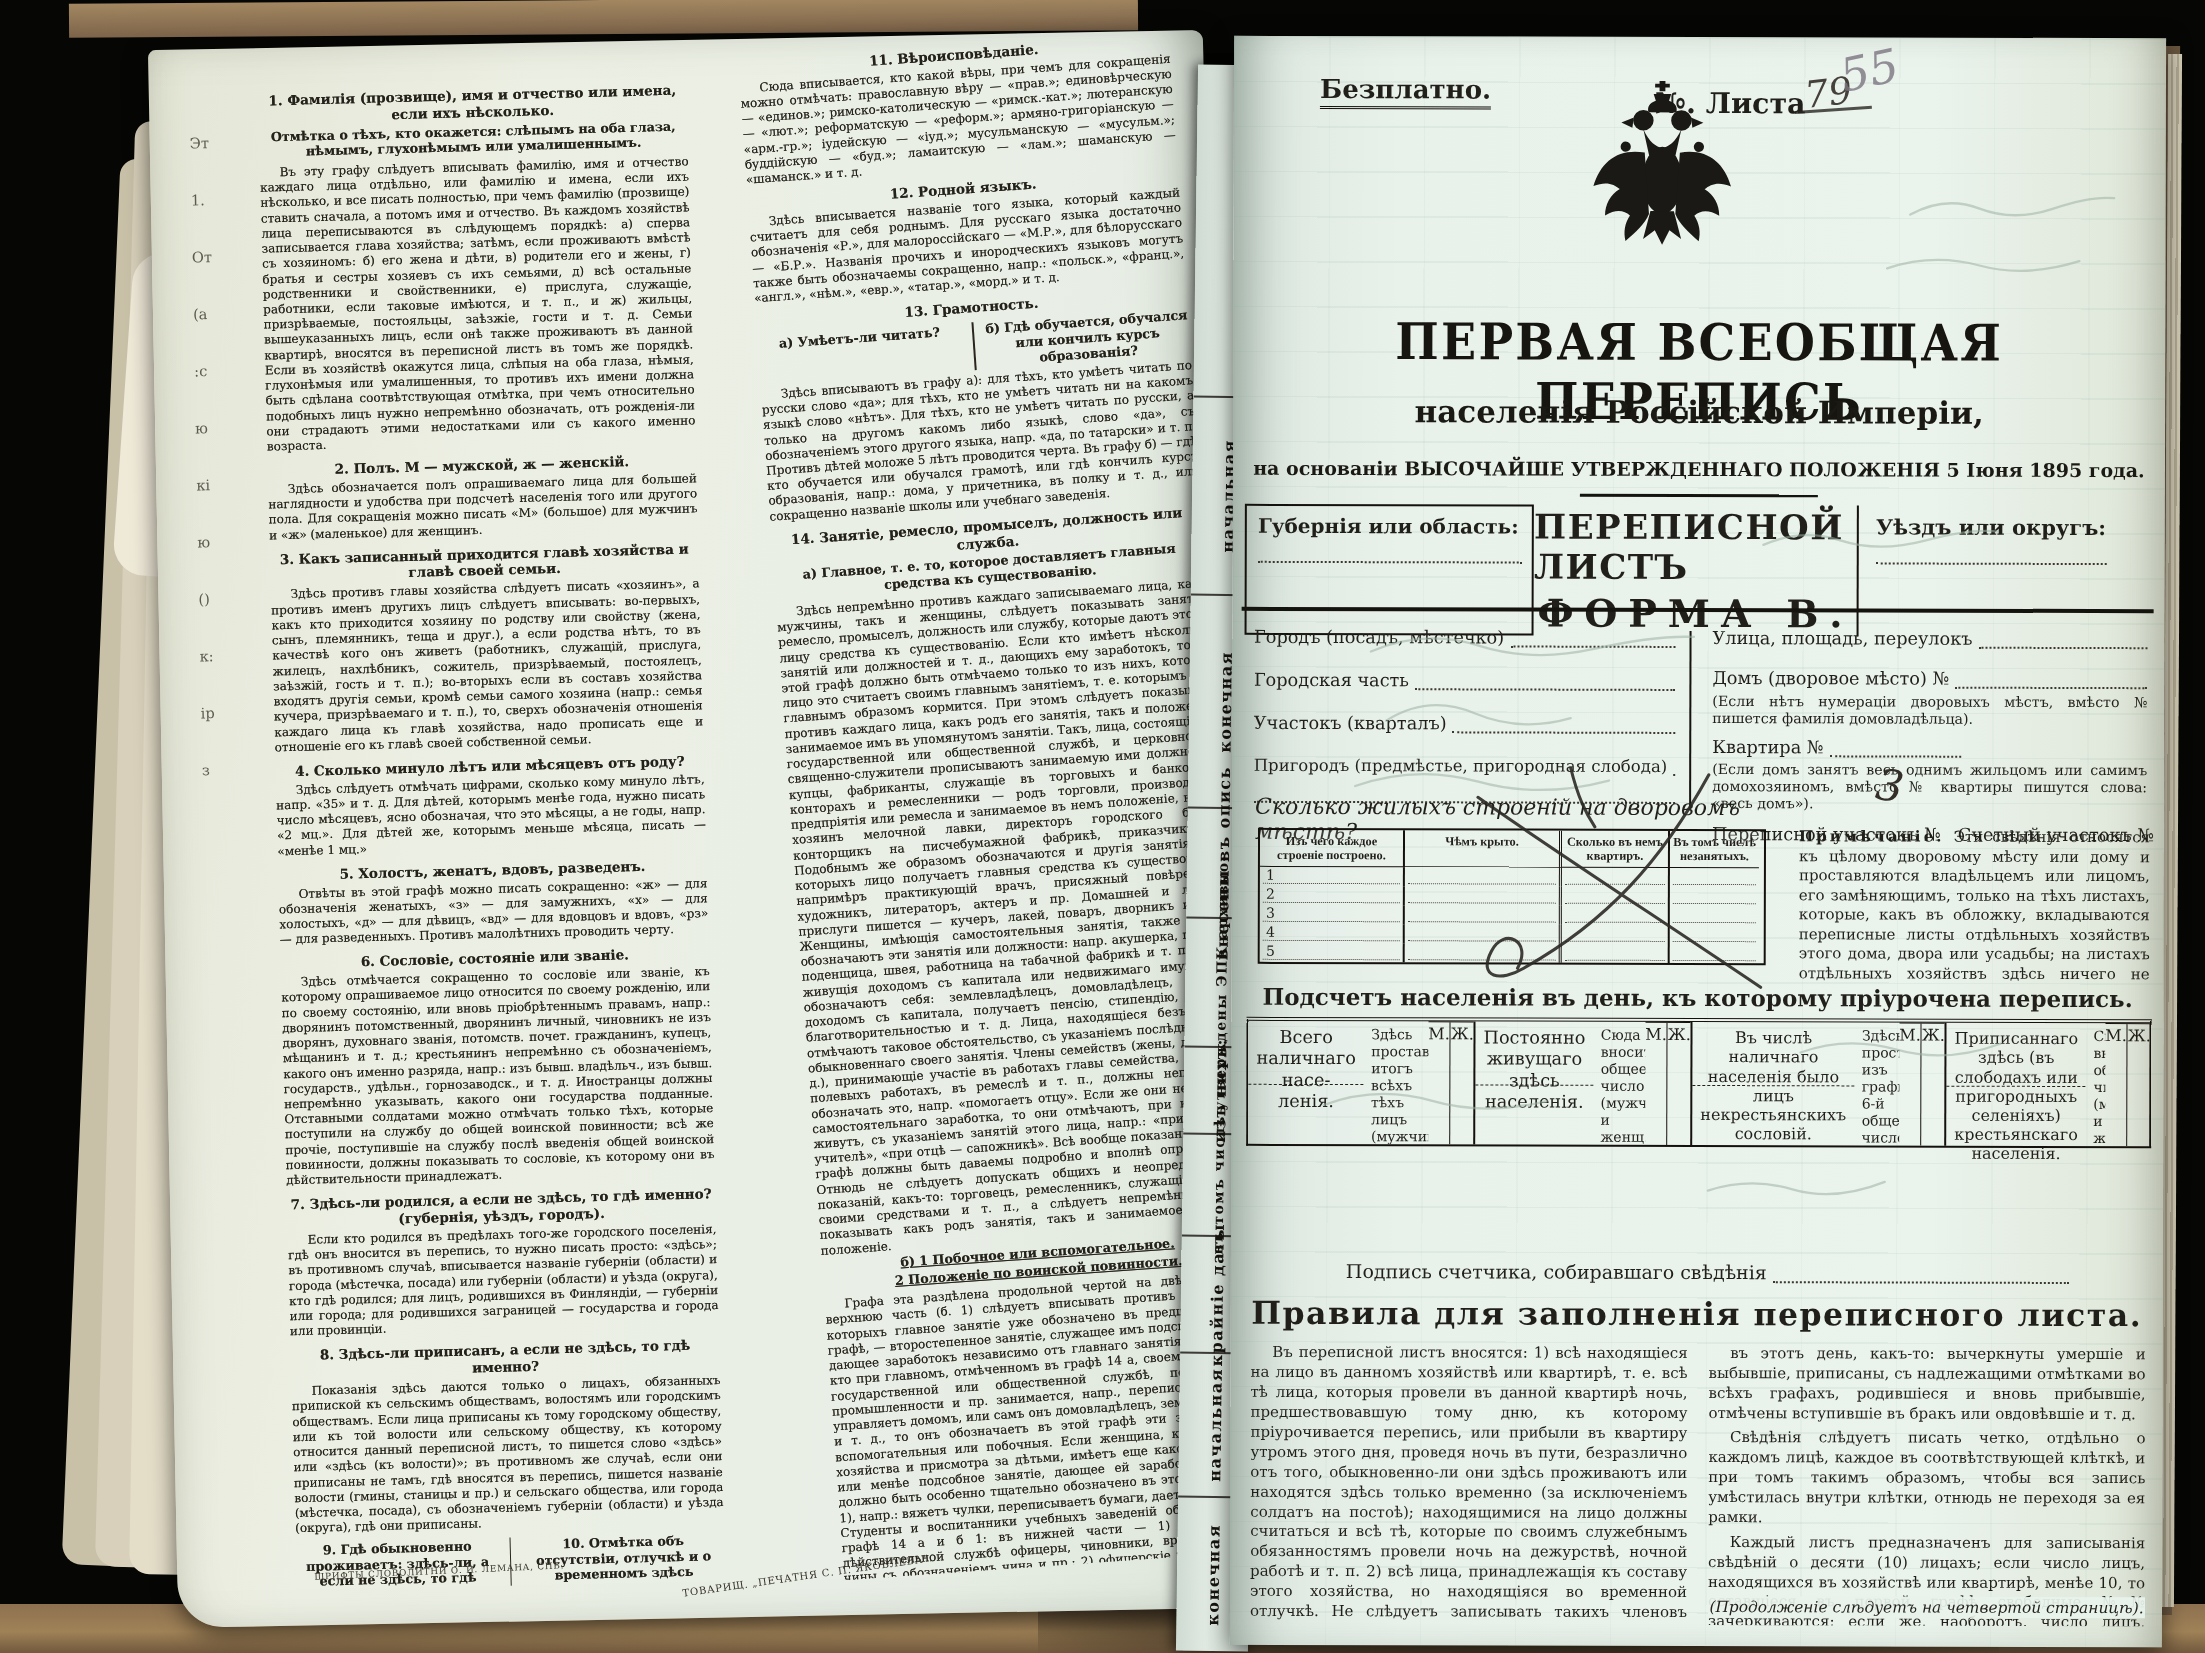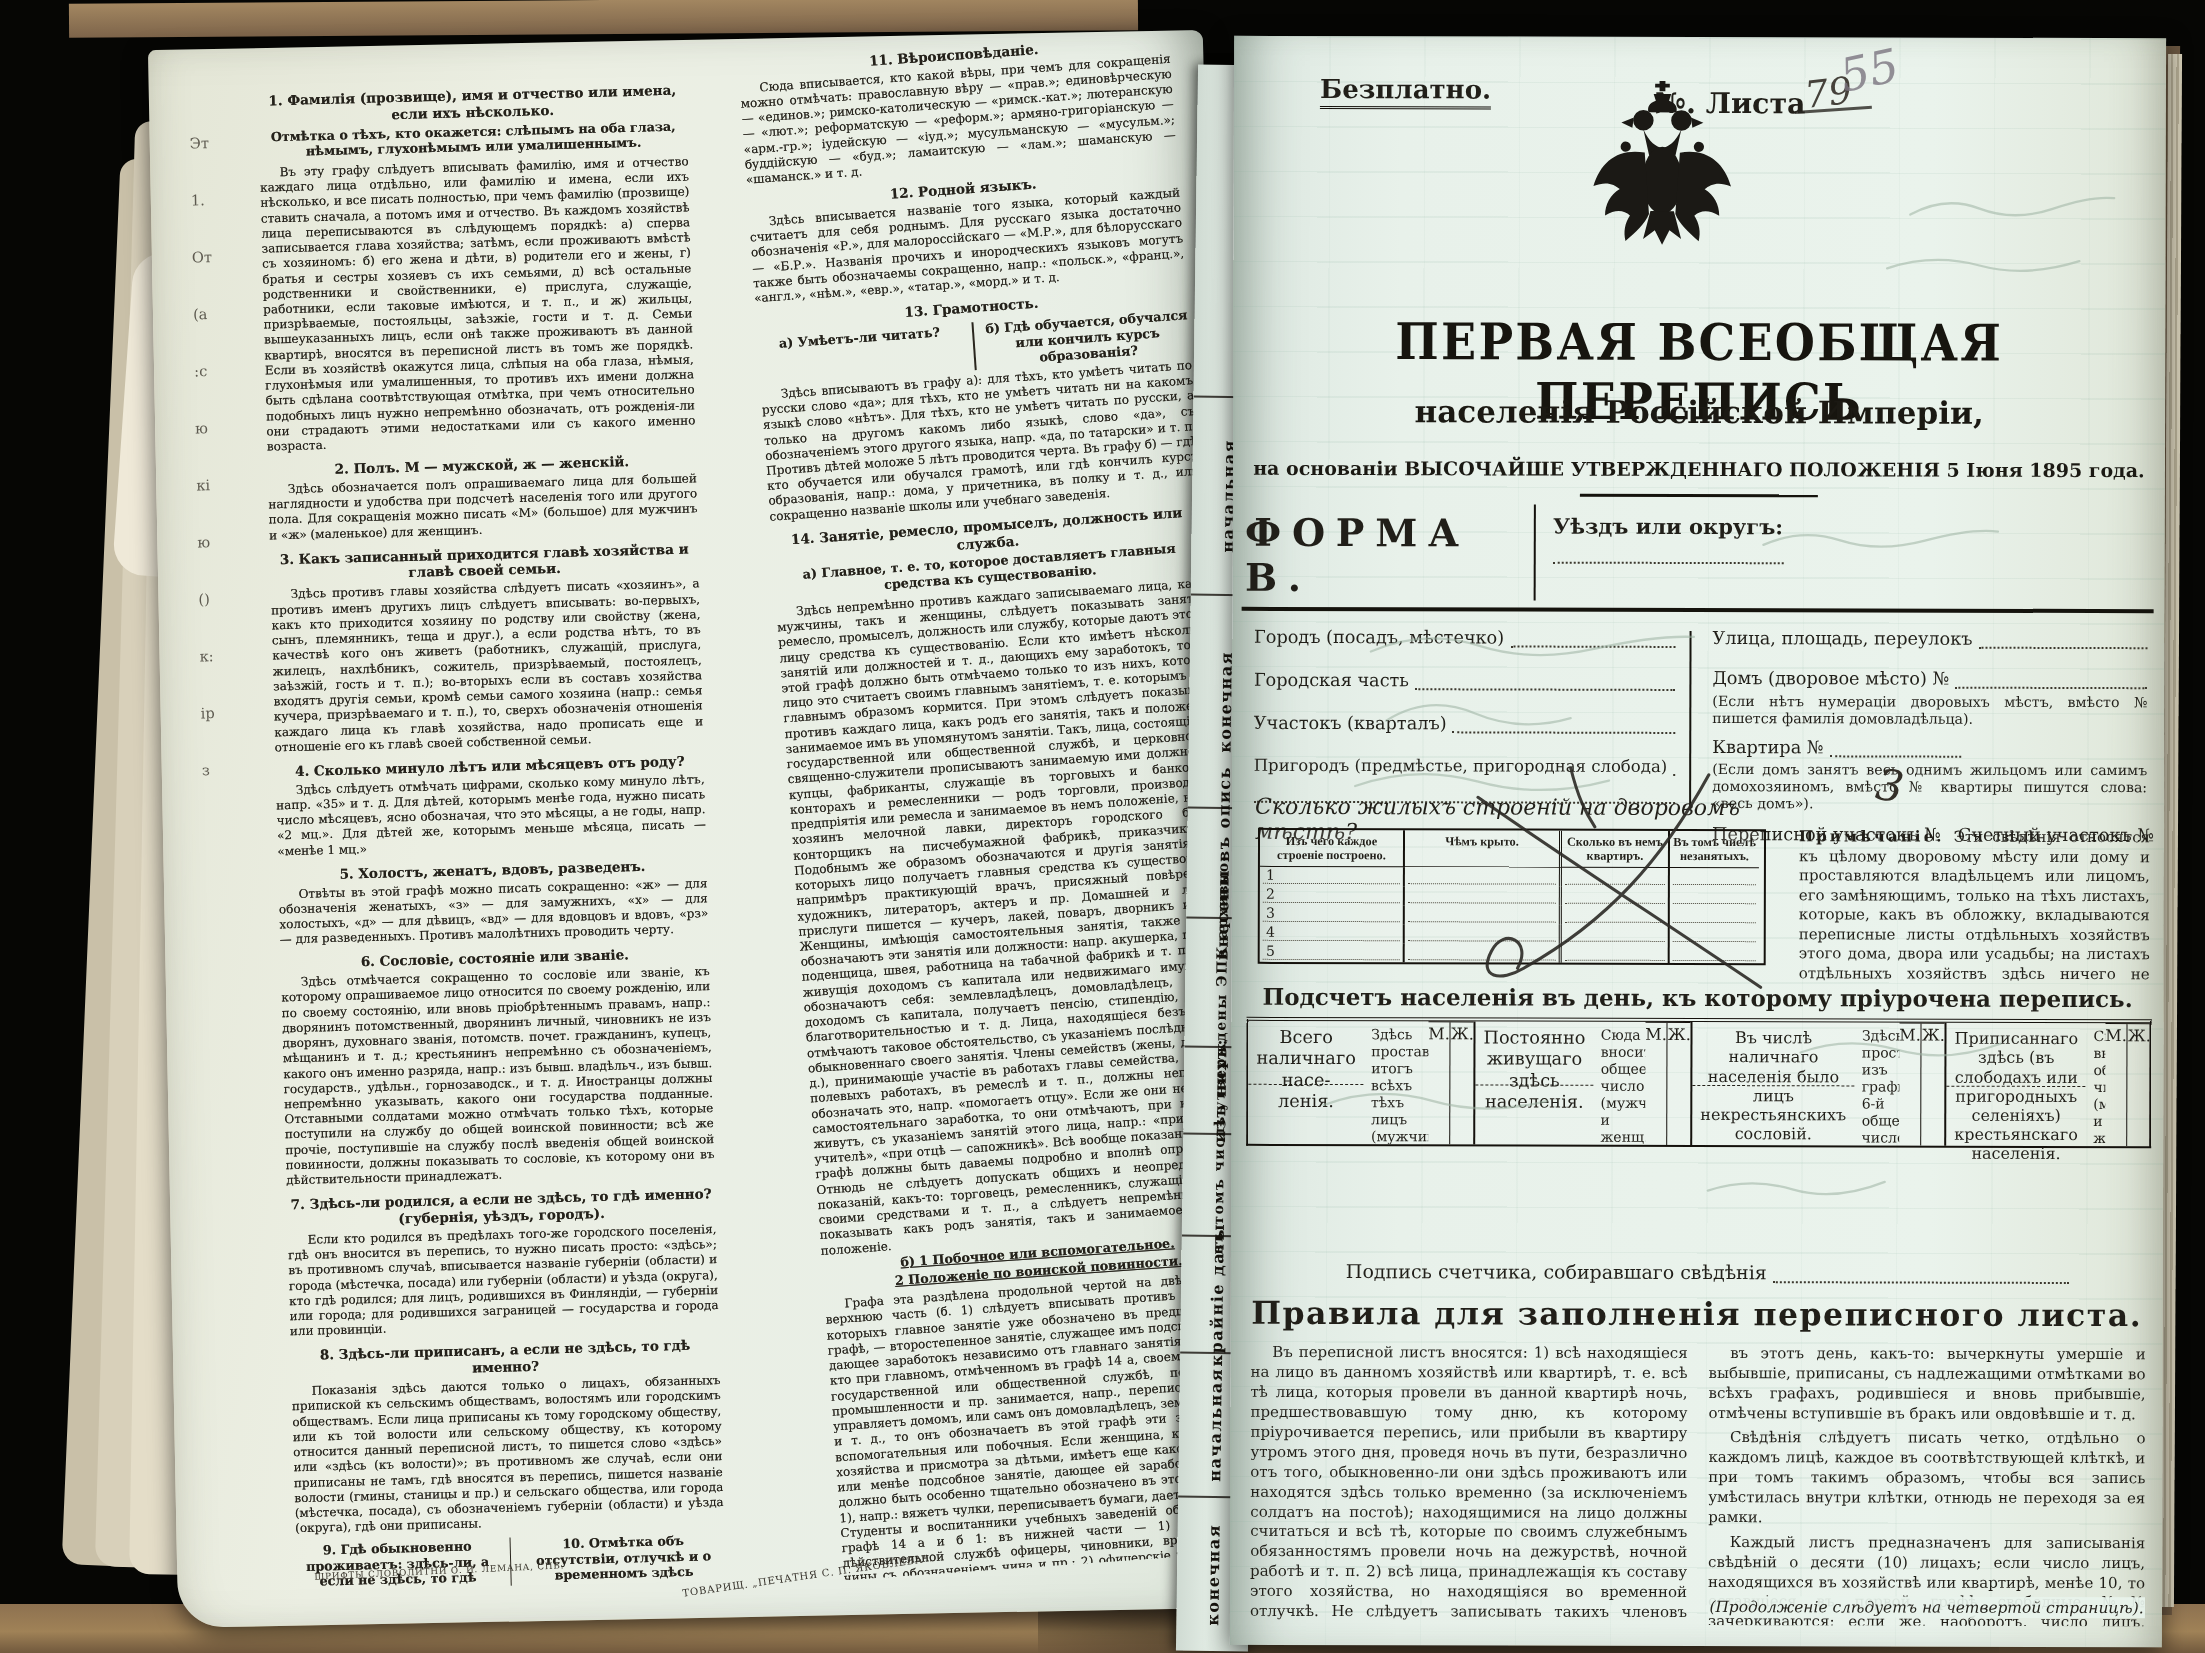--- a/index.html
+++ b/index.html
@@ -284,21 +284,26 @@
           <circle cx="160" cy="92" r="7"></circle>
       </g>
     </svg>
 
     <div class="rp" id="title1">ПЕРВАЯ ВСЕОБЩАЯ ПЕРЕПИСЬ</div>
     <div class="rp" id="title2">населенія Россійской Имперіи,</div>
     <div class="rp" id="title3">на основаніи ВЫСОЧАЙШЕ УТВЕРЖДЕННАГО ПОЛОЖЕНІЯ 5 Іюня 1895 года.</div>
     <div class="rp" id="title3-rule"></div>
 
     <div class="rp" id="hdr-row">
+      <div id="gub-box">
+        <div class="lbl">Губернія или область:</div>
+        <div class="dotline"></div>
+      </div>
       <div id="form-name">
+        <div class="fn1">ПЕРЕПИСНОЙ ЛИСТЪ</div>
         <div class="fn2">ФОРМА В.</div>
       </div>
       <div id="uezd-box">
         <div class="lbl">Уѣздъ или округъ:</div>
         <div class="dotline" style="width:231px;"></div>
       </div>
     </div>
     <div class="rp" id="hdr-rule"></div>
     <div class="rp" id="field-vdiv"></div>
 

